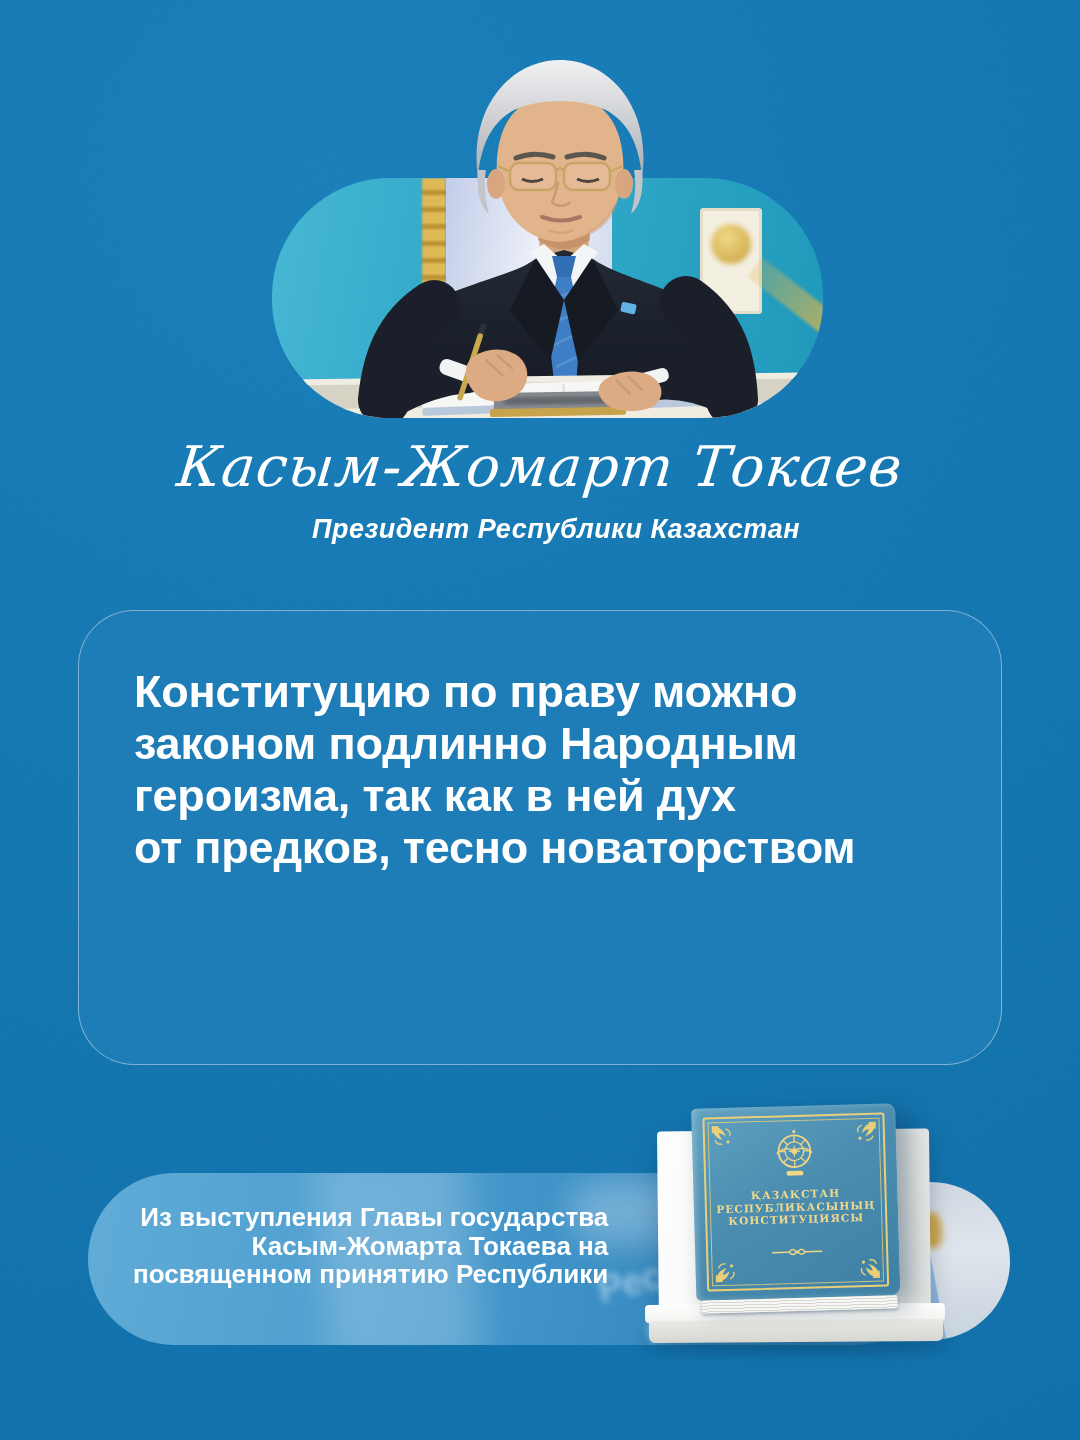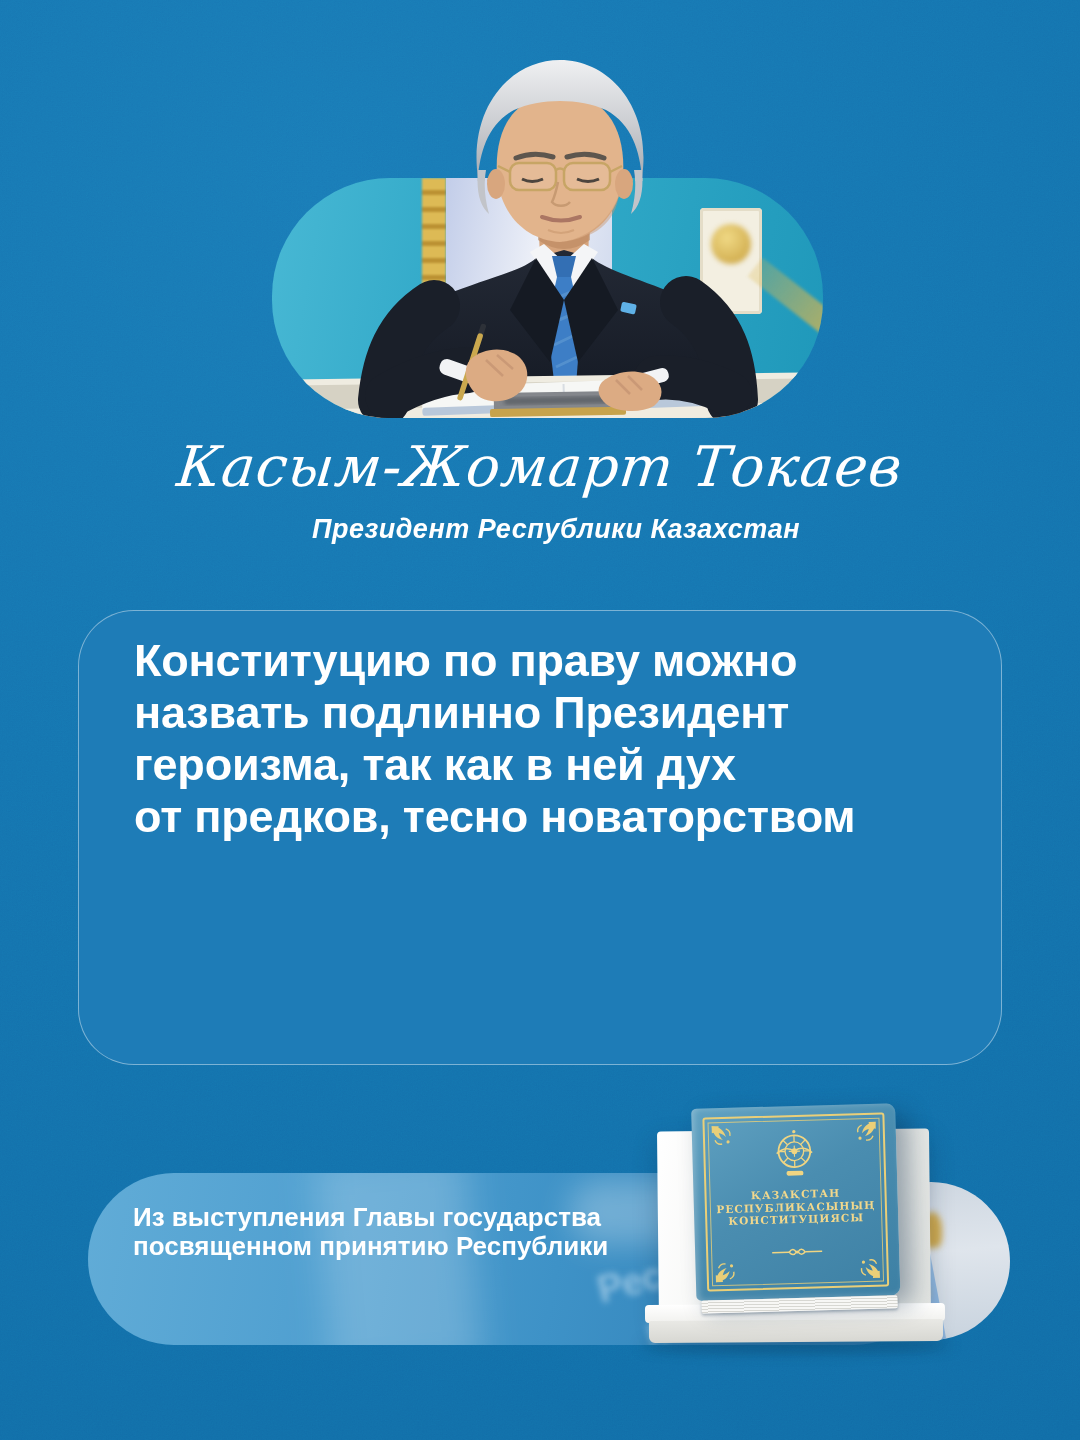--- a/index.html
+++ b/index.html
@@ -24,26 +24,26 @@
   .head-pop .president-svg{top:0;}
 
   
   .sig-name{position:absolute;left:0;top:434px;width:1080px;text-align:center;color:#ffffff;
     font-family:"DejaVu Serif",serif;font-style:italic;font-size:56px;letter-spacing:1px;transform:skewX(-6deg);z-index:2;}
   .sig-title{position:absolute;left:16px;top:514px;width:1080px;text-align:center;color:#ffffff;
     font-weight:bold;font-style:italic;font-size:27px;letter-spacing:.5px;z-index:2;}
 
   
   .quote-card{position:absolute;left:78px;top:610px;width:924px;height:455px;background:#1e7cb7;
-    border:1.5px solid rgba(255,255,255,.42);border-radius:56px;z-index:2;padding:24px 55px 0;}
+    border:1.5px solid rgba(255,255,255,.42);border-radius:56px;z-index:2;padding:55px 55px 0;}
   .quote-line{color:#ffffff;font-size:45px;line-height:52px;font-weight:bold;letter-spacing:-.2px;white-space:nowrap;}
 
   
   .attr-card{position:absolute;left:88px;top:1173px;width:852px;height:172px;border-radius:86px;overflow:hidden;z-index:2;
-    background:linear-gradient(100deg,#61acd7 0%,#4f9fd0 30%,#3e92c7 55%,#3384ba 80%,#307fb5 100%);}
+    background:linear-gradient(100deg,#61acd7 0%,#4f9fd0 30%,#3e92c7 55%,#3384ba 80%,#307fb5 100%);text-align:right;}
   .ac-white-band{position:absolute;left:235px;top:-20px;width:150px;height:220px;background:rgba(255,255,255,.20);filter:blur(18px);transform:rotate(-5deg);}
   .ac-white-blob{position:absolute;left:480px;top:6px;width:300px;height:66px;background:rgba(255,255,255,.28);filter:blur(16px);border-radius:40px;}
   .ac-blur-text{position:absolute;font-weight:bold;font-size:38px;color:rgba(214,233,247,.55);filter:blur(3px);white-space:nowrap;}
   .ac-blur-1{left:505px;top:54px;transform:rotate(-14deg);}
   .ac-blur-2{left:555px;top:112px;transform:rotate(-14deg);font-size:34px;color:rgba(205,228,244,.45);}
   .attr-text{position:absolute;left:45px;top:30px;}
   .attr-line{color:#ffffff;font-size:26px;line-height:28.5px;font-weight:bold;white-space:nowrap;}
 
   
   .flag-circle{position:absolute;left:852px;top:1182px;width:158px;height:158px;border-radius:50%;overflow:hidden;z-index:3;
@@ -221,32 +221,33 @@
     <svg class="president-svg" viewBox="0 0 551 358">
         <use href="#president-art"></use>
       </svg>
   </div>
 
   <div class="sig-name">Касым-Жомарт Токаев</div>
   <div class="sig-title">Президент Республики Казахстан</div>
 
   <div class="quote-card">
     <div class="quote-line">Конституцию по праву можно</div>
-    <div class="quote-line">назвать подлинно Президент</div>
+    <div class="quote-line">законом подлинно Народным</div>
     <div class="quote-line">героизма, так как в ней дух</div>
     <div class="quote-line">от предков, тесно новаторством</div>
   </div>
 
   <div class="attr-card">
     <div class="ac-white-band"></div>
     <div class="ac-white-blob"></div>
     <div class="ac-blur-text ac-blur-1">Республикасының</div>
     <div class="ac-blur-text ac-blur-2">Конституциясы</div>
     <div class="attr-text">
       <div class="attr-line">Из выступления Главы государства</div>
+      <div class="attr-line">Касым-Жомарта Токаева на</div>
       <div class="attr-line">посвященном принятию Республики</div>
     </div>
   </div>
 
   <div class="flag-circle">
     <div class="fc-finial"></div>
     <div class="fc-flag"></div>
     <div class="fc-flag-dot"></div>
   </div>
 

